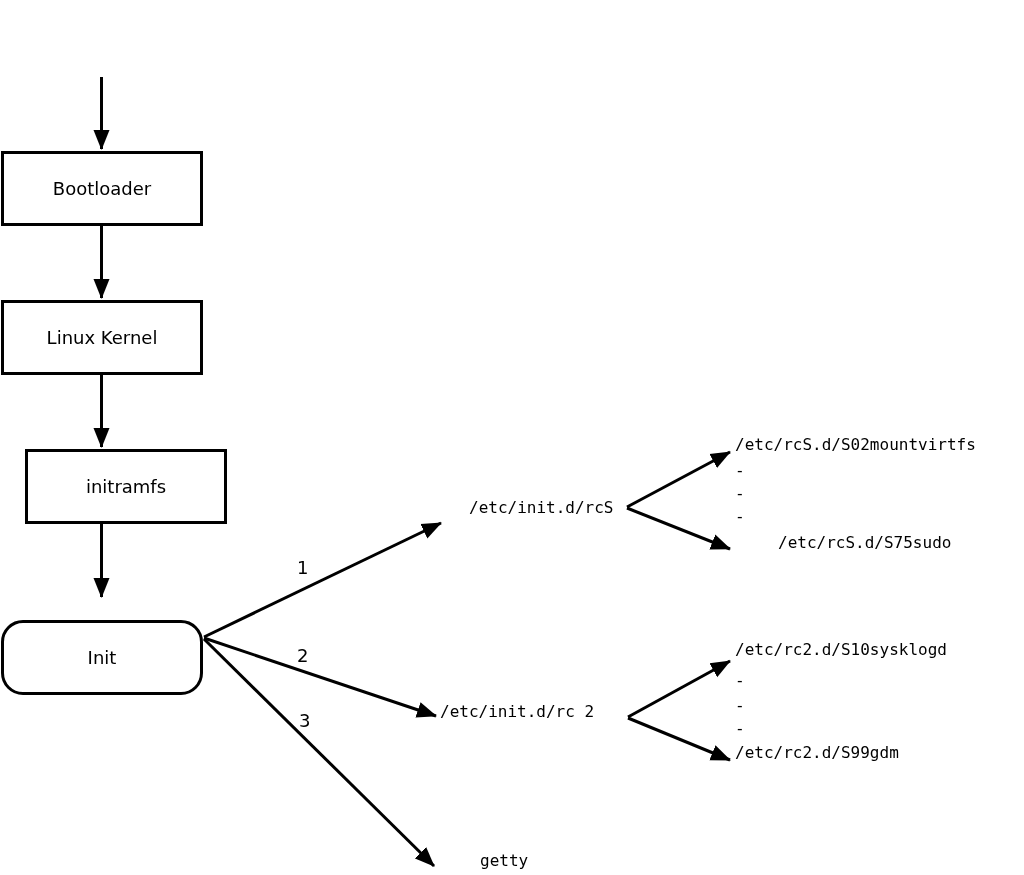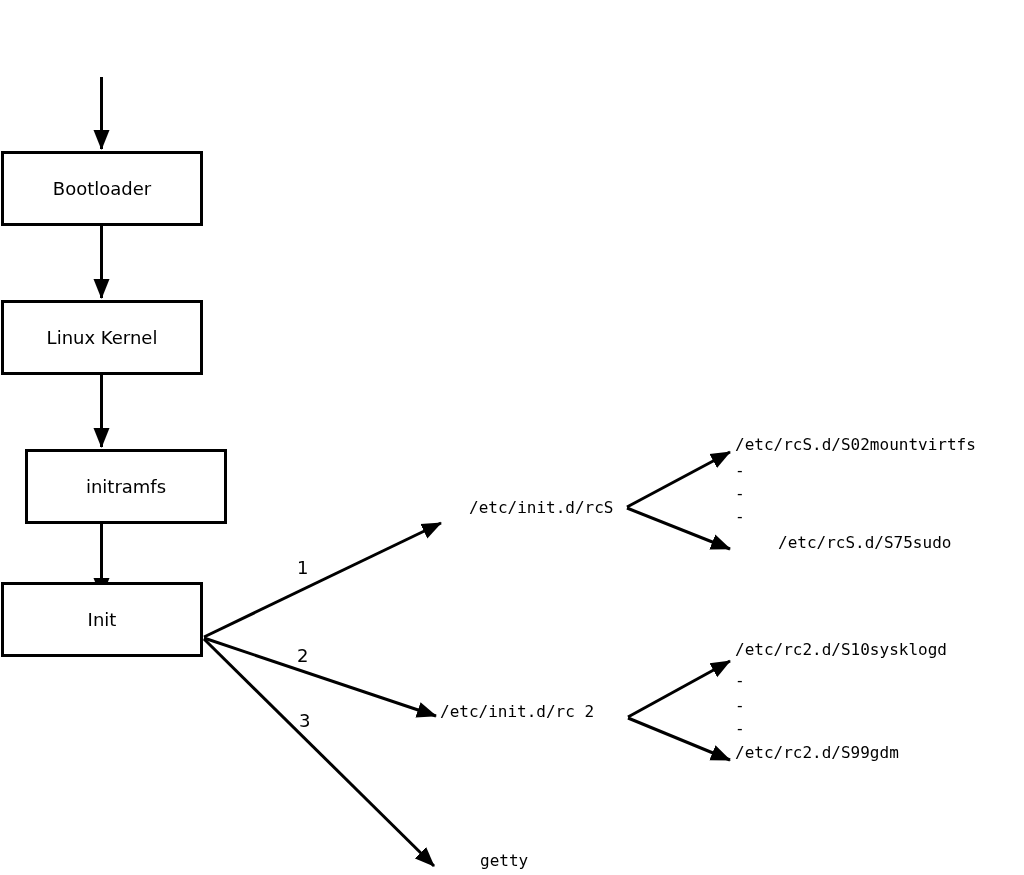--- a/index.html
+++ b/index.html
@@ -34,21 +34,21 @@
     align-items: center;
     justify-content: center;
     font-size: 18px;
     line-height: 1;
     white-space: nowrap;
   }
   .box-bios      { top: 2px; }
   .box-bootloader{ top: 151px; }
   .box-kernel    { top: 300px; }
   .box-initramfs { top: 449px; margin-left: 24px; }
-  .box-init      { top: 582px; }
+  .box-init      { top: 620px; border-radius: 22px; }
 
   .note {
     position: absolute;
     left: 358px;
     top: 103px;
     font-size: 18px;
     line-height: 1.2;
     white-space: nowrap;
   }
   .branch-num {

